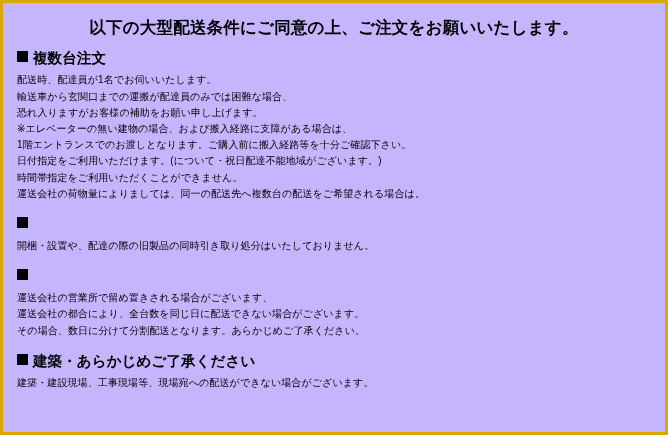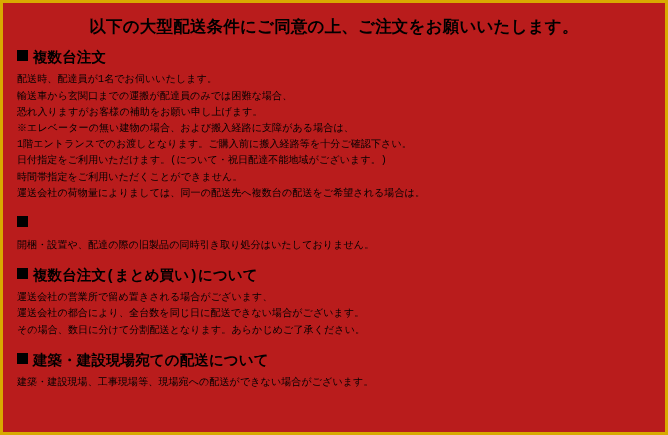--- a/index.html
+++ b/index.html
@@ -13,22 +13,21 @@
     font-family: "Liberation Sans", "DejaVu Sans", sans-serif;
     color: #000000;
     overflow: hidden;
   }
   .page {
     position: relative;
     width: 668px;
     height: 435px;
     box-sizing: border-box;
     border: 3px solid #d9a900;
-    background: #b91c1c;
-    font-family: Liberation Mono, monospace;
+    background: #c4b5fd;
   }
   .inner {
     padding: 12px 14px 0 14px;
   }
   .doc-title {
     font-size: 16.5px;
     font-weight: bold;
     text-align: center;
     letter-spacing: 0.2px;
     margin: 2px 0 10px 0;
@@ -86,29 +85,29 @@
 
     <div class="section">
       <div class="sec-head">
         <span class="sq"></span>
       </div>
       <div class="body-line">開梱・設置や、配達の際の旧製品の同時引き取り処分はいたしておりません。</div>
     </div>
 
     <div class="section">
       <div class="sec-head">
-        <span class="sq"></span><span>複数台注文(まとめ買い)について</span>
+        <span class="sq"></span>
       </div>
       <div class="body-line">運送会社の営業所で留め置きされる場合がございます、</div>
       <div class="body-line">運送会社の都合により、全台数を同じ日に配送できない場合がございます。</div>
       <div class="body-line">その場合、数日に分けて分割配送となります。あらかじめご了承ください。</div>
     </div>
 
     <div class="section">
       <div class="sec-head">
-        <span class="sq"></span><span>建築・建設現場宛ての配送について</span>
+        <span class="sq"></span><span>建築・あらかじめご了承ください</span>
       </div>
       <div class="body-line">建築・建設現場、工事現場等、現場宛への配送ができない場合がございます。</div>
 
     </div>
 
   </div>
 </div>
 
 </body></html>

